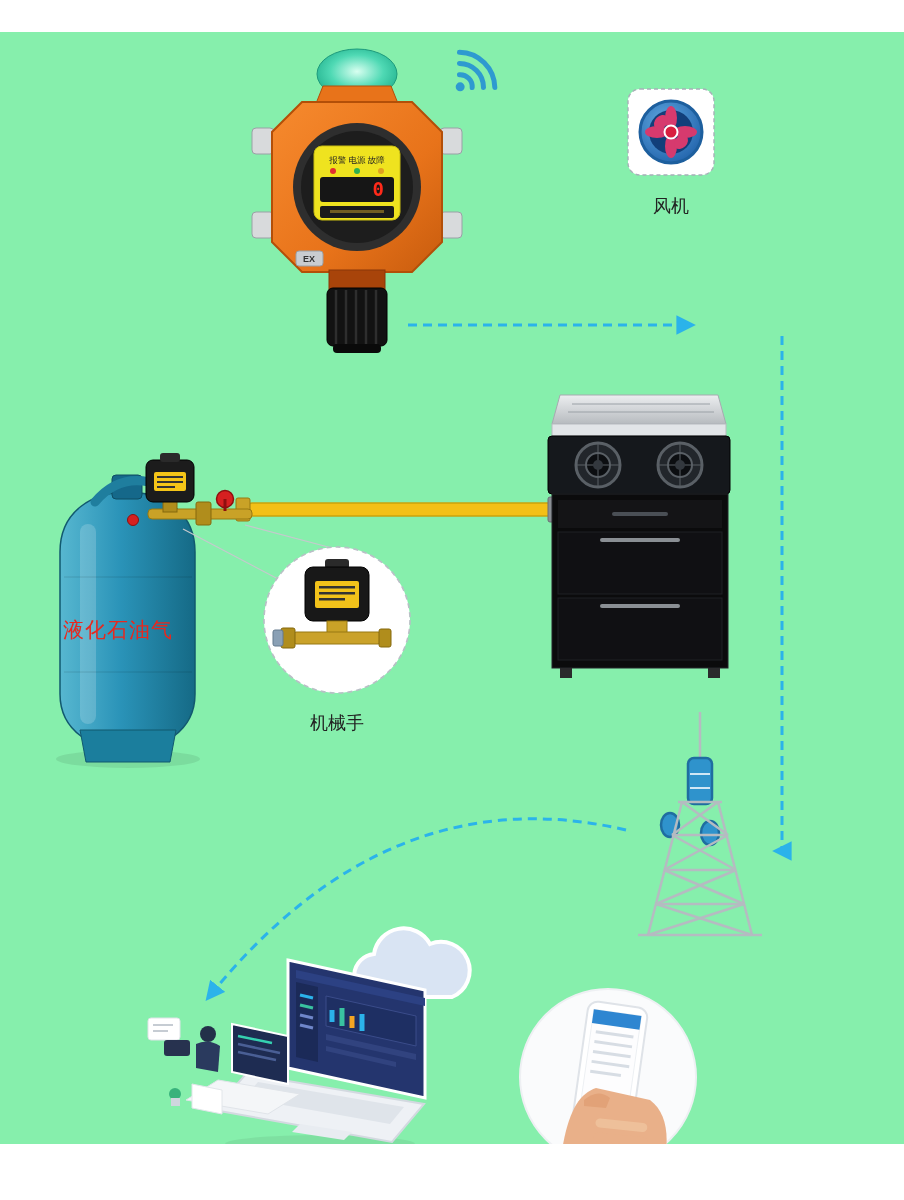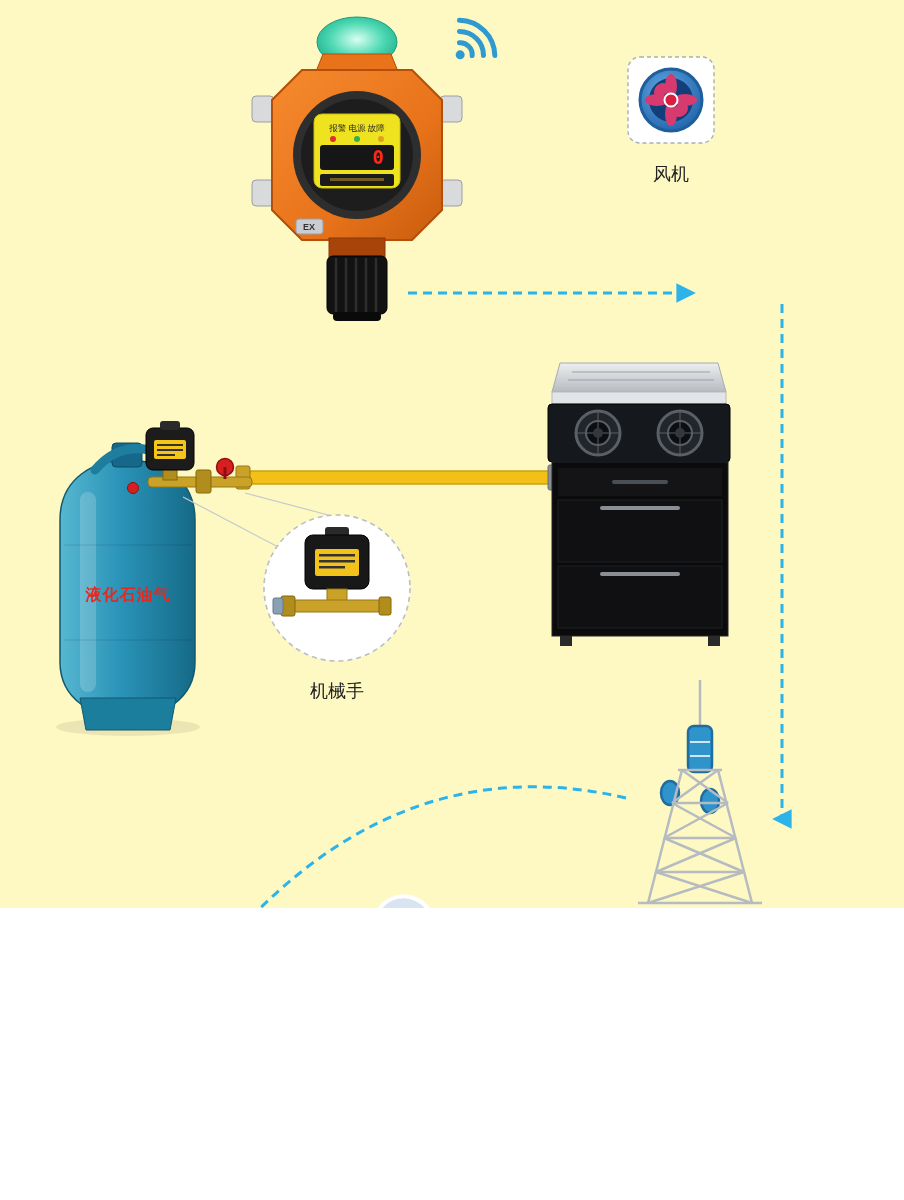--- a/index.html
+++ b/index.html
@@ -1,20 +1,20 @@
 <!DOCTYPE html>
 <html><head>
 <meta charset="utf-8">
 <style>
   html,body{margin:0;padding:0;background:#fff;}
-  .scene{position:relative;width:904px;height:908px;background:#fef9c3;overflow:hidden;
-         font-family:"Liberation Sans",sans-serif;}
+  .scene{position:relative;width:904px;height:1112px;background:#86efac;overflow:hidden;
+         font-family:"Liberation Sans",sans-serif;margin-top:32px;}
   .layer{position:absolute;left:0;top:0;}
   .label{position:absolute;color:#222;font-size:18px;text-align:center;line-height:1.2;}
-  .label.gas{color:#e8281e;font-weight:bold;font-size:16px;letter-spacing:1px;text-align:center;}
+  .label.gas{color:#e8281e;font-weight:normal;font-size:21px;letter-spacing:1px;text-align:left;}
   svg text{font-family:"Liberation Sans",sans-serif;}
   .seg{font-family:"DejaVu Sans Mono",monospace;font-weight:bold;}
 </style>
 </head>
 <body>
 
 <div class="scene">
 
 <svg class="layer" width="904" height="1200" viewBox="0 0 904 1200">
   <defs>

